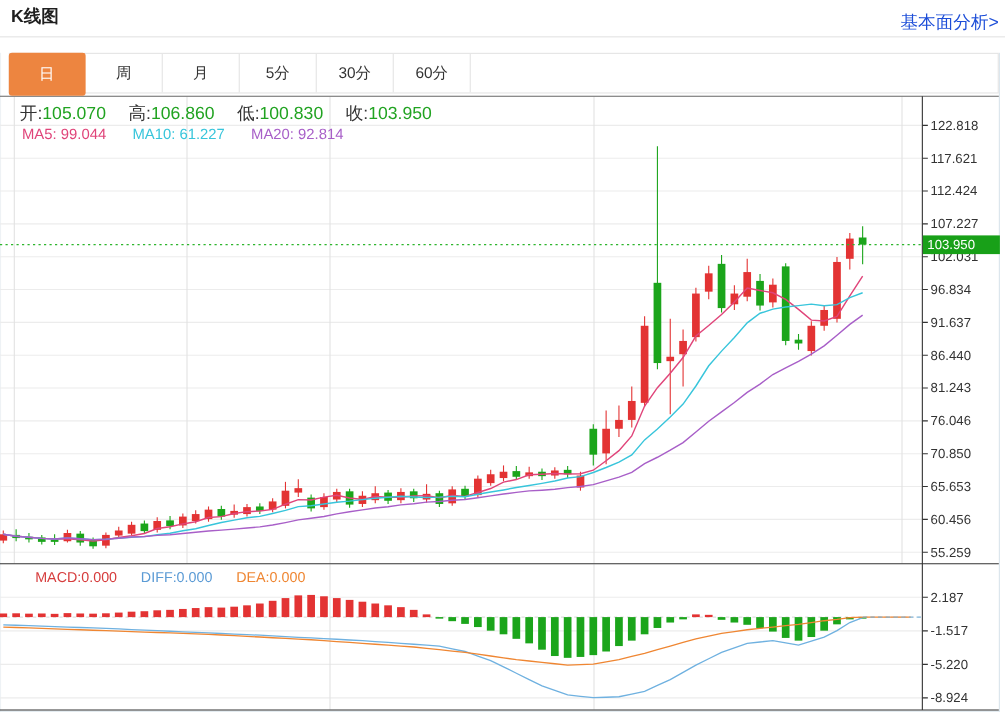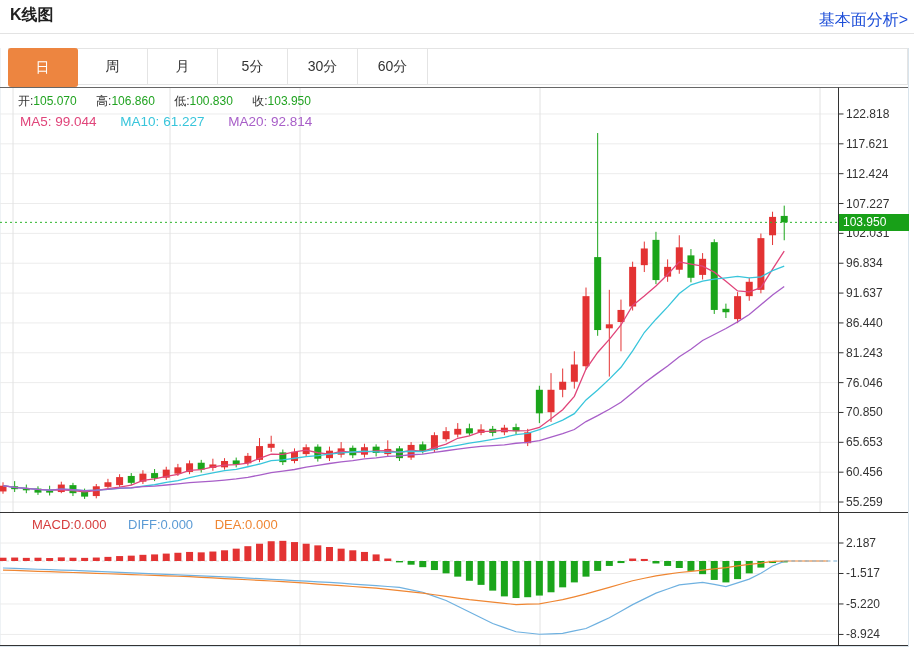--- a/index.html
+++ b/index.html
@@ -6,21 +6,21 @@
   .screen{position:relative;width:914px;height:648px;background:#fff;overflow:hidden;
           font-family:"Liberation Sans","DejaVu Sans",sans-serif;}
   .hdr-title{position:absolute;left:10px;top:5px;font-size:16px;font-weight:bold;color:#1f1f1f;z-index:4;}
   .hdr-link{position:absolute;right:6px;top:10px;font-size:16px;color:#1d4ed8;cursor:pointer;z-index:4;}
   .hdr-rule{position:absolute;left:0;top:33px;width:914px;height:1px;background:#e3e3e3;z-index:1;}
   .tab-bar{position:absolute;left:8px;top:48px;width:900px;height:37px;border:1px solid #e4e4e4;
            box-sizing:border-box;display:flex;background:#fff;z-index:5;}
   .tab{width:70px;height:100%;display:flex;align-items:center;justify-content:center;
        font-size:14px;color:#333;border-right:1px solid #e4e4e4;box-sizing:border-box;cursor:pointer;}
   .tab.active{background:#ed8540;color:#fff;border-color:#ed8540;border-radius:3px;margin:-1px 0 -1px -1px;height:39px;}
-  .ohlc-row{position:absolute;left:18px;top:93px;font-size:12px;color:#333;z-index:3;white-space:nowrap;}
+  .ohlc-row{position:absolute;left:18px;top:93px;font-size:16px;color:#333;z-index:3;white-space:nowrap;}
   .ohlc-row .group{margin-right:16px;}
   .ohlc-row .val{color:#21a321;}
   .ma-row{position:absolute;left:20px;top:114px;font-size:13.5px;z-index:3;white-space:nowrap;}
   .ma-row .g{margin-right:20px;}
   .ma5{color:#e0457a;} .ma10{color:#38c5db;} .ma20{color:#a85fc8;margin-top:34px;}
   .macd-row{position:absolute;left:32px;top:517px;font-size:13px;z-index:3;white-space:nowrap;}
   .macd-row .g{margin-right:18px;}
   .macd-red{color:#d63c3c;} .macd-blue{color:#5b9bd5;} .macd-orange{color:#ef8632;}
   .badge{position:absolute;left:839px;top:214px;width:70px;height:17px;background:#18a018;color:#fff;
          font-size:12px;line-height:17px;padding-left:4px;box-sizing:border-box;z-index:3;}

